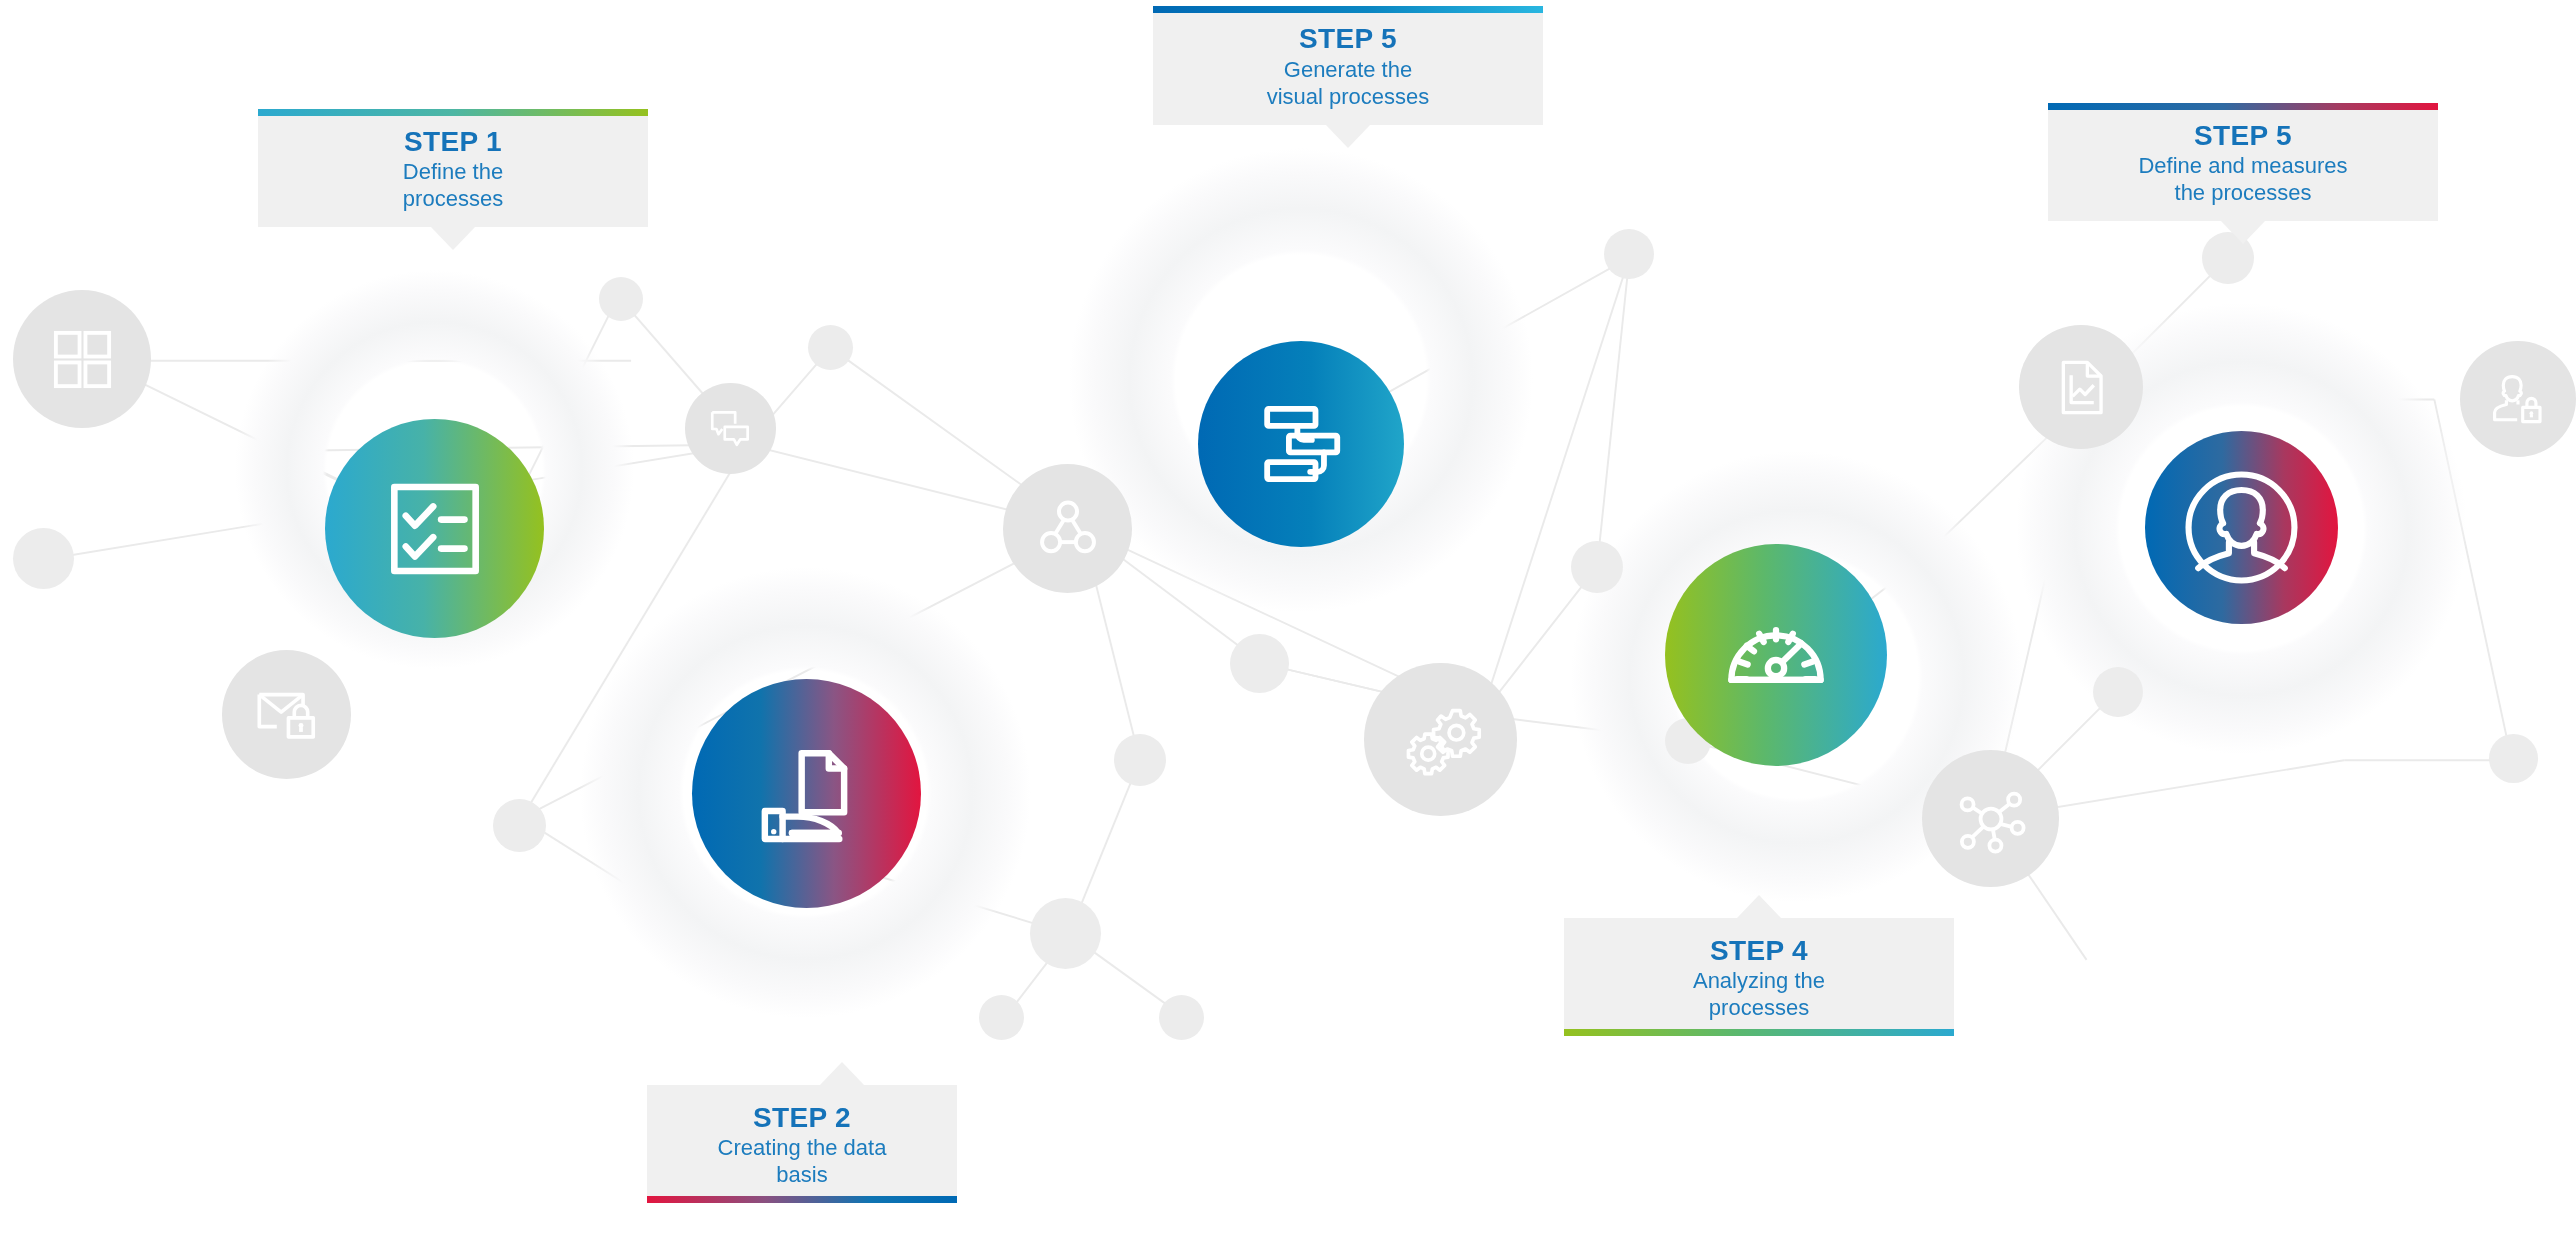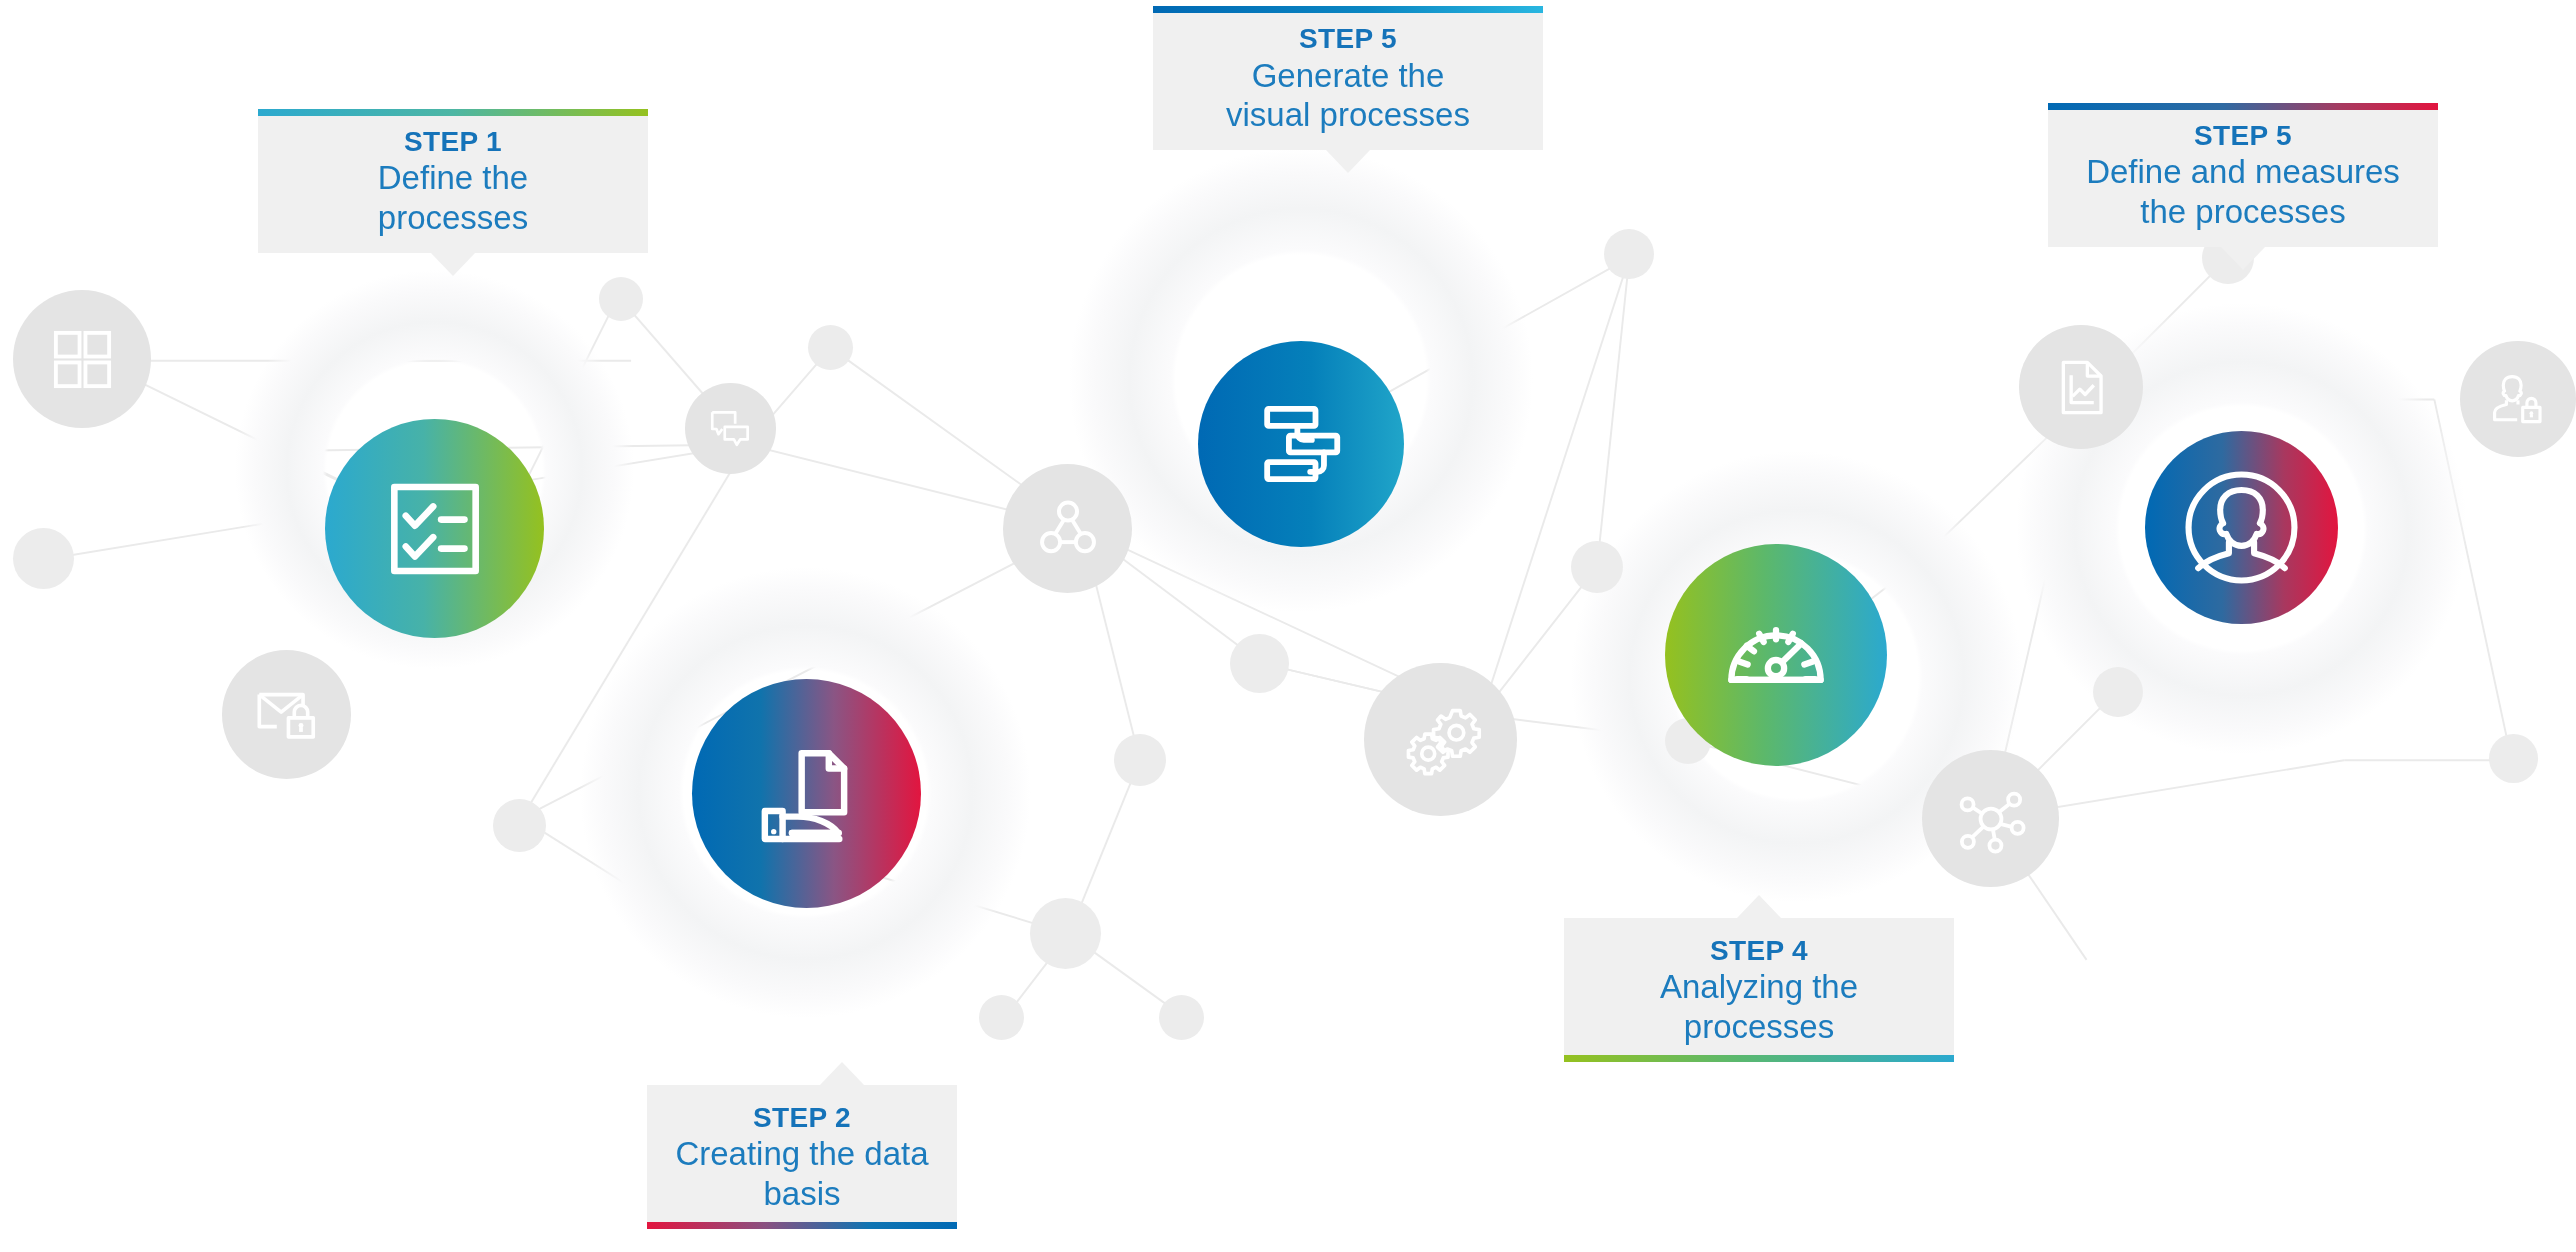--- a/index.html
+++ b/index.html
@@ -55,21 +55,21 @@
   }
   .bar{position:absolute;left:0;right:0;height:7px;}
   .bar.top{top:0;}
   .bar.bottom{bottom:0;}
   .ctext{padding:16.7px 11.6px 15.5px;}
   .step-title{
     font-size:28px;font-weight:bold;letter-spacing:0.3px;
     color:#1573b9;line-height:1.16;
   }
   .step-sub{
-    font-size:33px;font-weight:normal;
+    font-size:22px;font-weight:normal;
     color:#1c7cbe;line-height:1.16;margin-top:1.3px;
   }
   
   .ptr{position:absolute;width:0;height:0;}
   .ptr.down{
     border-left:22px solid transparent;
     border-right:22px solid transparent;
     border-top:23px solid #f0f0f0;
   }
   .ptr.up{

